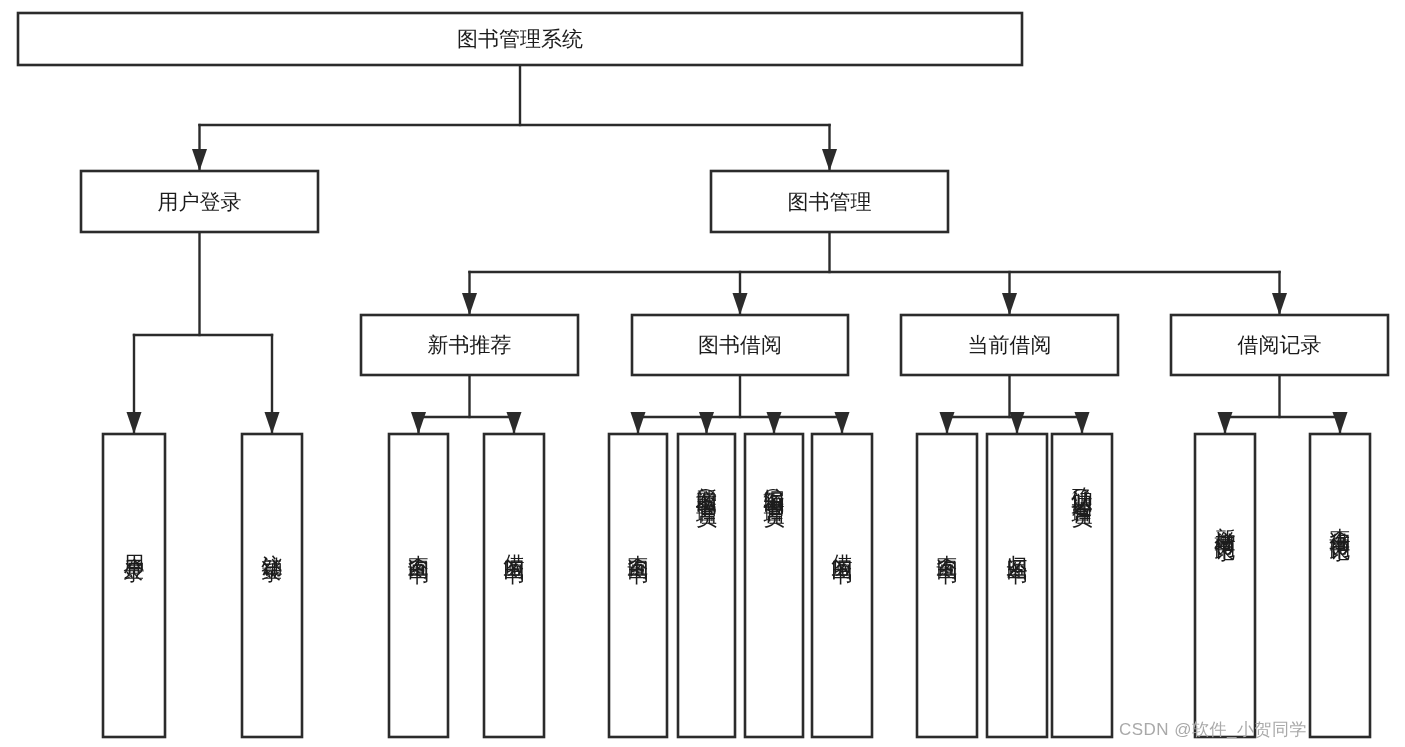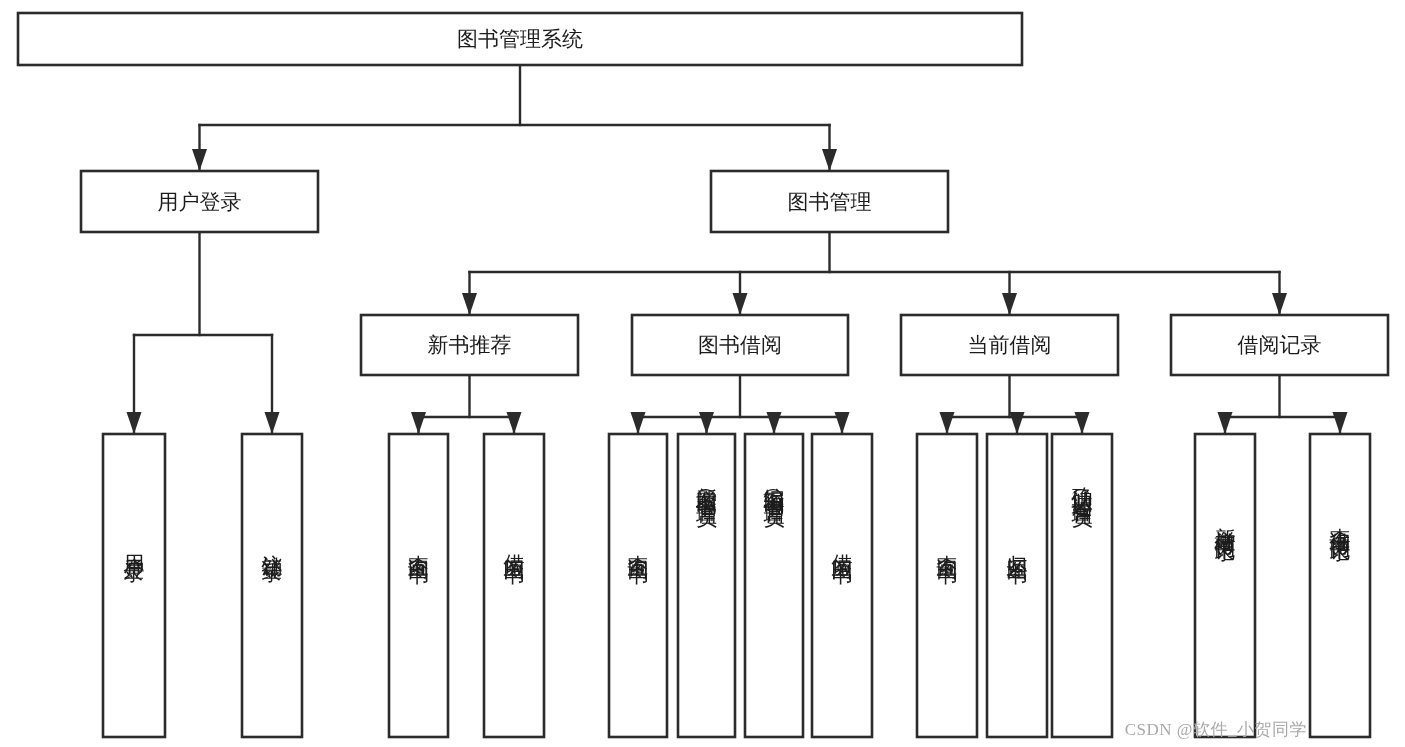--- a/index.html
+++ b/index.html
@@ -53,21 +53,21 @@
     font-size: 21px;
     fill: #1c1c1c;
     writing-mode: vertical-rl;
     text-orientation: upright;
     letter-spacing: 3px;
   }
   .watermark-text {
     position: absolute;
     right: 8px;
     bottom: 6px;
-    font-family: Liberation Serif, serif;
+    font-family: Liberation Sans, sans-serif;
     font-size: 17px;
     color: #a9a9a9;
     white-space: nowrap;
     letter-spacing: 0.5px;
   }
 </style>
 </head>
 <body>
 
 <div id="diagram-root">

